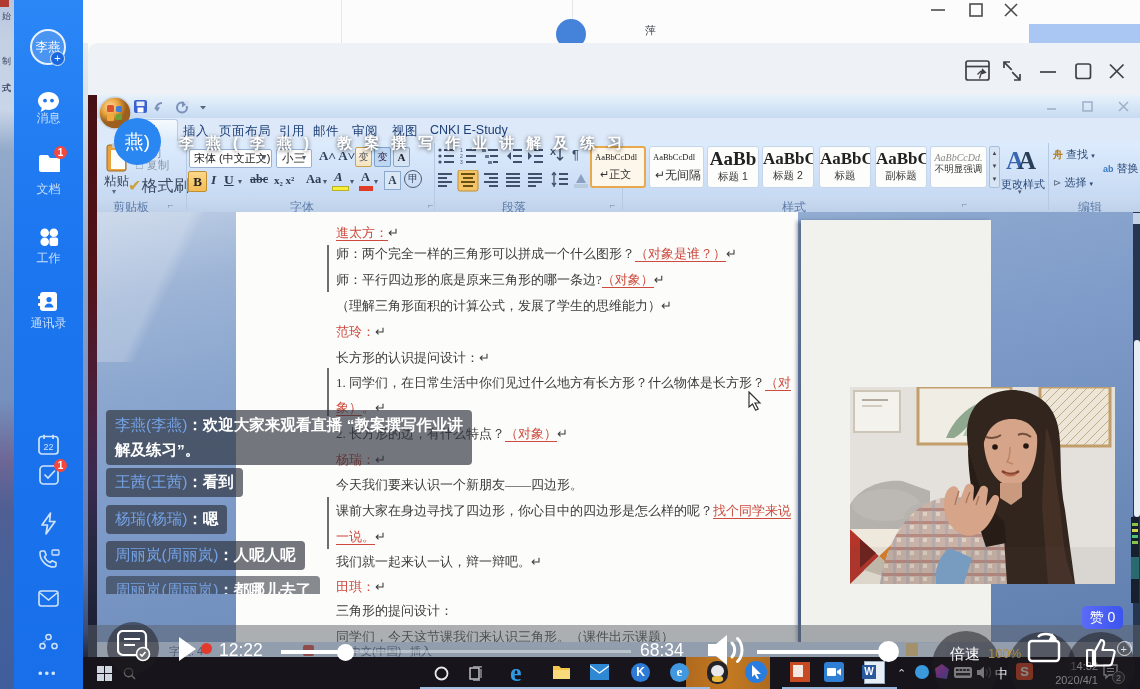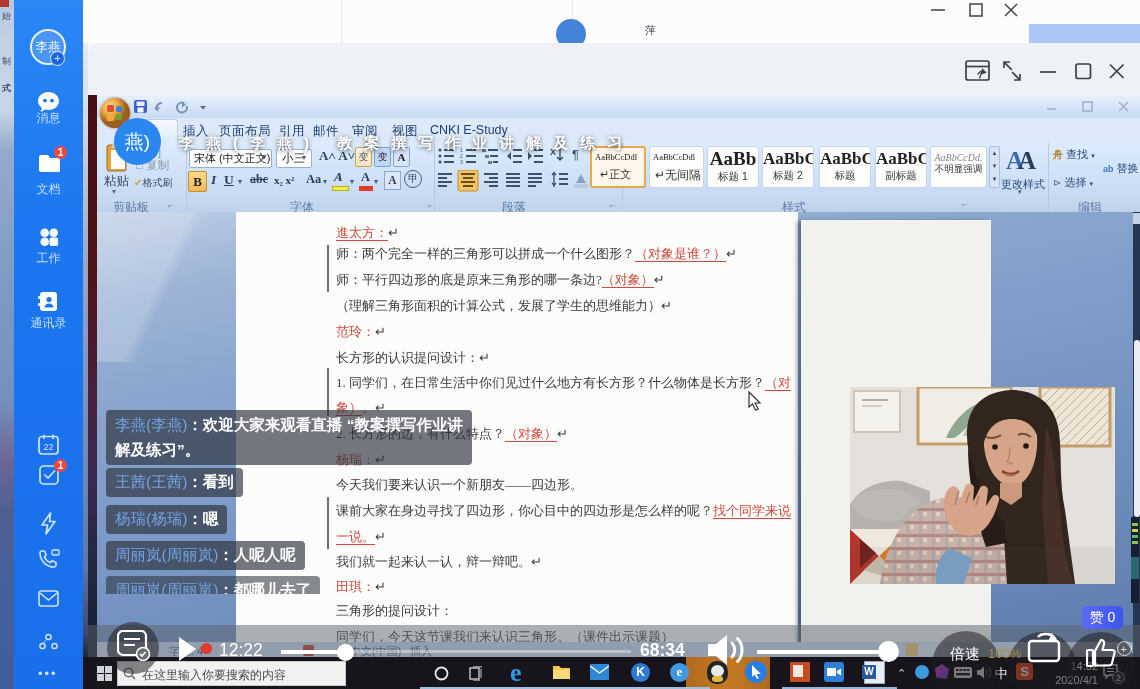--- a/index.html
+++ b/index.html
@@ -55,21 +55,21 @@
 #bottomsliver2{left:782px;top:687px;width:115px;height:2px;background:#95b6d8}
 
 #streamtitle{left:179px;top:134px;font-size:15px;color:#fff;text-shadow:0 1px 4px rgba(0,0,0,.7);letter-spacing:12px;font-weight:700}
 #stravatar{left:114px;top:118px;width:47px;height:47px;border-radius:50%;background:#2a86f0;color:#fff;font-size:19px;line-height:47px;text-align:center}
 .chatmsg{position:absolute;left:106px;background:rgba(44,48,58,.66);border-radius:4px;color:#fff;font-size:15.5px;font-weight:700;padding:2px 9px 3px;line-height:24px;white-space:nowrap}
 .chatmsg .nm{color:#74a2e4;font-weight:400}
 #playbar{left:88px;top:625px;width:1052px;height:32px;background:rgba(92,97,105,.5)}
 .pcirc{position:absolute;border-radius:50%;background:rgba(28,26,30,.52)}
 #likebtn{left:1082px;top:606px;width:41px;height:23px;background:linear-gradient(90deg,#5b6bf7,#3c54ef);border-radius:5px;color:#fff;font-size:14px;text-align:center;line-height:23px}
 #ptime1{left:219px;top:640px;color:#fff;font-size:17.5px;font-weight:500}
-#ptime2{left:640px;top:640px;color:#fff;font-size:17.5px;font-weight:700}
+#ptime2{left:640px;top:640px;color:#fff;font-size:17.5px;font-weight:400}
 #ptrack{left:281px;top:650px;width:350px;height:3px;background:rgba(255,255,255,.38)}
 #pplayed{left:281px;top:649.5px;width:58px;height:4px;background:#fff}
 #pdot1{left:337px;top:644px;width:17px;height:17px;border-radius:50%;background:#fff}
 #vline{left:757px;top:650px;width:122px;height:4px;background:#fff}
 #vdot{left:878px;top:641px;width:21px;height:21px;border-radius:50%;background:#fff}
 #pspeed{left:950px;top:645px;color:#fff;font-size:15px}
 #pzoom{left:988px;top:646px;color:#ab8c40;font-size:13px}
 #video{left:850px;top:387px;width:265px;height:197px;background:#e7e5e0;overflow:hidden}
 #cursor{left:748px;top:391px}
 </style></head><body>
@@ -249,21 +249,21 @@
 
     <svg class="abs" style="left:105px;top:143px" width="24" height="30" viewBox="0 0 24 30">
         <rect x="2" y="2" width="19" height="26" rx="2" fill="#e8a33c" stroke="#a06820" stroke-width="1"></rect>
         <rect x="7" y="0" width="9" height="5" rx="1.5" fill="#c8c8c8"></rect>
         <rect x="6" y="7" width="14" height="19" fill="#fdfdfa"></rect>
       </svg>
     <div class="abs" style="left:104px;top:173px;font-size:12.5px;color:#3a4a60">粘贴</div>
     <div class="abs" style="left:112px;top:187px;font-size:8px;color:#5a6a80">▾</div>
     <div class="abs" style="left:150px;top:146px;font-size:11.5px;color:#8a97a8">切</div>
     <div class="abs" style="left:136px;top:158px;font-size:11.5px;color:#8a97a8">□ 复制</div>
-    <div class="abs" style="left:134px;top:176px;font-size:10px;color:#3a4a60"><span style="color:#caa23c">✔</span>格式刷</div>
+    <div class="abs" style="left:128px;top:176px;font-size:16px;color:#3a4a60"><span style="color:#caa23c">✔</span>格式刷</div>
     <div class="glab" style="left:113px">剪贴板</div>
     <div class="abs" style="left:168px;top:200px;font-size:9px;color:#7288a8">⌐</div>
     <div class="gsep" style="left:186px"></div>
 
     <div class="abs" style="left:189px;top:149px;width:83px;height:19px;background:#fff;border:1px solid #98b1d2;border-radius:2px;font-size:11px;color:#222;line-height:17px;padding-left:4px">宋体 (中文正文)</div>
     <div class="abs" style="left:262px;top:153px;font-size:8px;color:#4a5a70">▾</div>
     <div class="abs" style="left:276px;top:149px;width:36px;height:19px;background:#fff;border:1px solid #98b1d2;border-radius:2px;font-size:11.5px;color:#222;line-height:17px;padding-left:5px">小三</div>
     <div class="abs" style="left:302px;top:153px;font-size:8px;color:#4a5a70">▾</div>
     <div class="abs" style="left:319px;top:148px;font-size:13px;font-weight:bold;color:#33435c;font-family:'Liberation Serif',serif">A˄ A˅</div>
     <div class="abs" style="left:355px;top:147px;width:17px;height:20px;background:linear-gradient(180deg,#fdf6e8,#f2e2c0);border:1px solid #caa24a;border-radius:2px;font-size:10px;text-align:center;line-height:18px;color:#555">变</div>
@@ -478,23 +478,20 @@
       <div style="position:absolute;left:1px;top:12px;width:6px;height:3px;background:#c8d44a"></div>
       <div style="position:absolute;left:1px;top:18px;width:6px;height:3px;background:#4ac27a"></div>
       <div style="position:absolute;left:1px;top:24px;width:6px;height:3px;background:#8ac24a"></div>
       <div style="position:absolute;left:0px;top:40px;width:8px;height:22px;background:#2a6a6e"></div>
     </div>
 
   <div class="abs" id="taskbar"></div>
   <div class="abs" id="tborange"></div>
   <div class="abs" id="bottomsliver1"></div>
   <div class="abs" id="bottomsliver2"></div>
-  <div class="abs" id="tbsearch">
-      <span>在这里输入你要搜索的内容</span>
-    </div>
   <div id="tbicons">
 
     <svg class="abs" style="left:97px;top:666px" width="15" height="15" viewBox="0 0 15 15">
         <g fill="#cfd6dd">
           <rect width="7" height="7"></rect>
           <rect x="8" width="7" height="7"></rect>
           <rect y="8" width="7" height="7"></rect>
           <rect x="8" y="8" width="7" height="7"></rect>
         </g>
       </svg>

